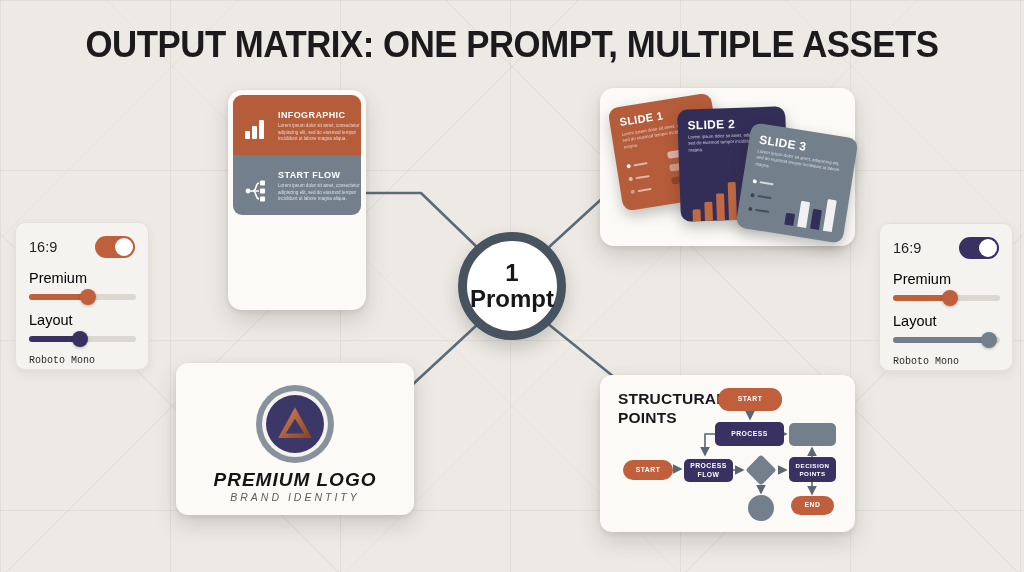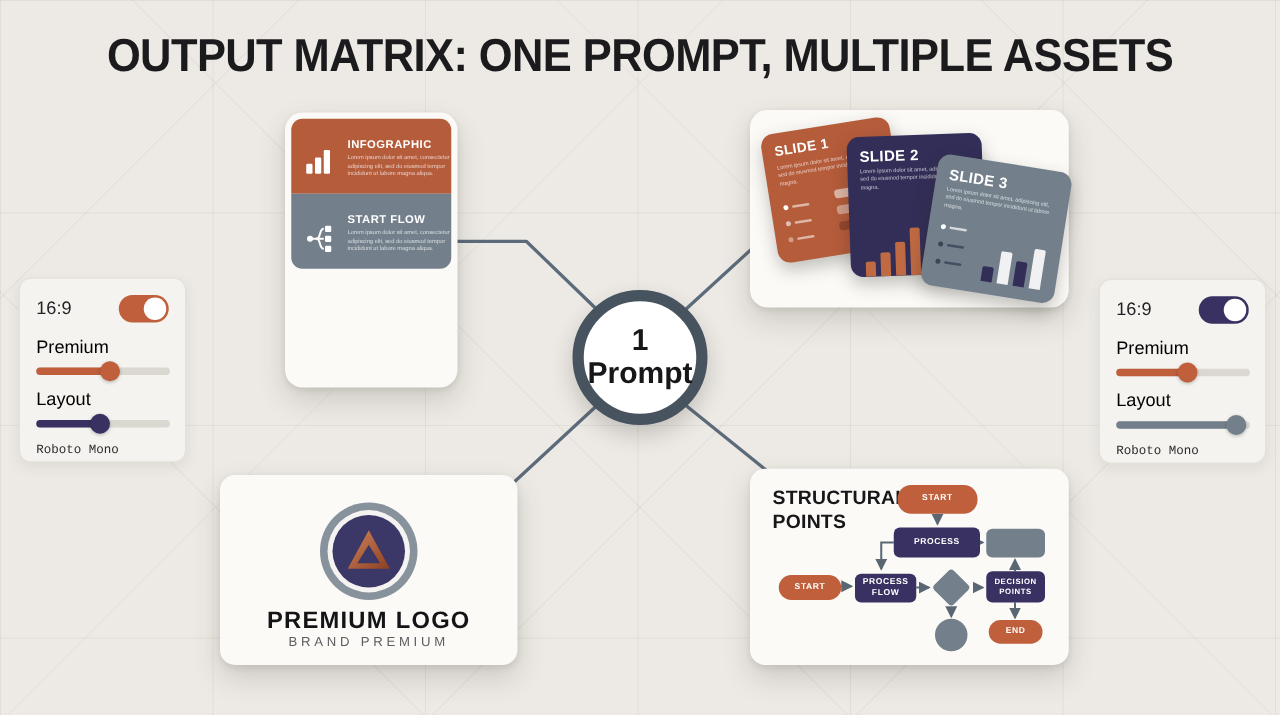--- a/index.html
+++ b/index.html
@@ -61,21 +61,21 @@
   .center-node {
     position:absolute; left:458px; top:232px; width:108px; height:108px;
     background:#fff; border:9px solid #47535f; border-radius:50%;
     display:flex; flex-direction:column; align-items:center; justify-content:center;
     z-index:3; box-shadow:0 8px 18px rgba(50,45,40,.22);
   }
   .center-node .num   { font-size:24px; font-weight:800; color:#17171a; line-height:1.1; }
   .center-node .label { font-size:24px; font-weight:800; color:#17171a; line-height:1.1; }
 
   
-  .logo-card { left:176px; top:380px; width:238px; height:152px; border-radius:12px; text-align:center; }
+  .logo-card { left:176px; top:363px; width:238px; height:152px; border-radius:12px; text-align:center;font-style:italic; }
   .logo-outer { position:absolute; left:50%; top:22px; transform:translateX(-50%);
     width:78px; height:78px; border-radius:50%; background:#87929c;
     display:flex; align-items:center; justify-content:center; }
   .logo-white { width:66px; height:66px; border-radius:50%; background:#f4f3f1;
     display:flex; align-items:center; justify-content:center; }
   .logo-navy  { width:58px; height:58px; border-radius:50%; background:#3b3766;
     display:flex; align-items:center; justify-content:center; }
   .logo-name    { position:absolute; left:0; right:0; top:106px; font-size:19px; font-weight:800; letter-spacing:1px; color:#141416; }
   .logo-tagline { position:absolute; left:0; right:0; top:128px; font-size:10.5px; letter-spacing:3px; color:#5c5c60; }
 
@@ -226,21 +226,21 @@
               <stop offset="0" stop-color="#d4845c"></stop>
                   <stop offset="1" stop-color="#8a4023"></stop>
             </linearGradient>
               </defs>
             <path fill-rule="evenodd" fill="url(#triGrad)" d="M30,7 L53,49 L7,49 Z M30,23 L42.5,43 L17.5,43 Z"></path>
           </svg>
         </div>
       </div>
     </div>
     <div class="logo-name">PREMIUM LOGO</div>
-    <div class="logo-tagline">BRAND PREMIUM</div>
+    <div class="logo-tagline">BRAND IDENTITY</div>
   </div>
 
   <div class="card diagram-card">
     <div class="diagram-heading">
       <span>STRUCTURAL</span><br>
       <span>POINTS</span>
     </div>
 
     <svg class="flow-arrows" width="255" height="157">
       <defs>

